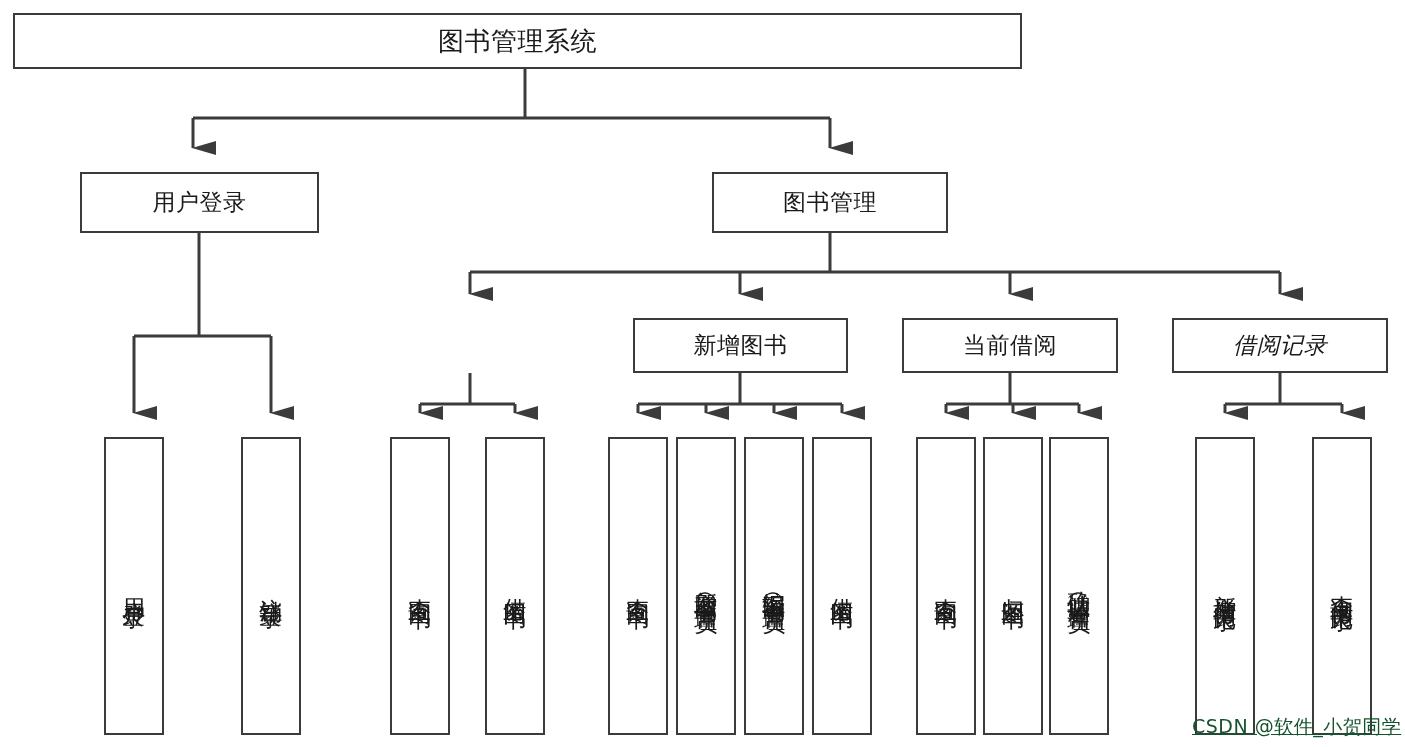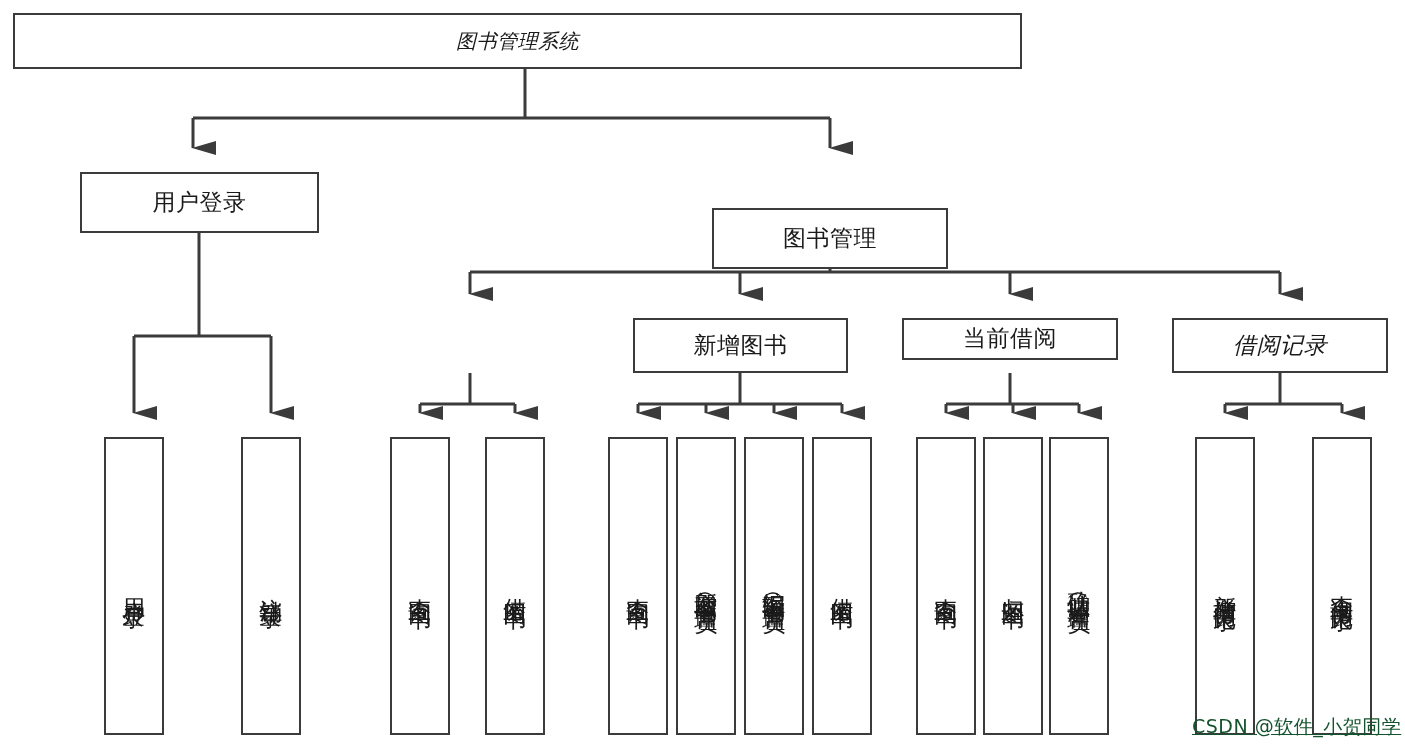--- a/index.html
+++ b/index.html
@@ -34,22 +34,21 @@
     align-items: center;
     justify-content: center;
     color: #1a1a1a;
   }
   .node.horiz {
     font-size: 23px;
     letter-spacing: 0.5px;
     line-height: 1.1;
   }
   .node.root {
-    font-size: 20px;
-    font-style: italic;
+    font-size: 26px;
   }
   .node.leaf {
     font-size: 23px;
     line-height: 1.16;
     padding: 6px 0;
   }
   .node.leaf .vtext {
     writing-mode: vertical-rl;
     text-orientation: upright;
     letter-spacing: 3px;
@@ -128,24 +127,24 @@
       <line x1="1280" y1="373" x2="1280" y2="404"></line>
       <line x1="1225" y1="404" x2="1342" y2="404"></line>
       <line x1="1225" y1="404" x2="1225" y2="413" marker-end="url(#arrow)"></line>
       <line x1="1342" y1="404" x2="1342" y2="413" marker-end="url(#arrow)"></line>
     </g>
   </svg>
 
   <div class="node root horiz" id="root-node" style="left: 13px; top: 13px; width: 1009px; height: 56px;">图书管理系统</div>
 
   <div class="node horiz" id="l2-0" style="left: 80px; top: 172px; width: 239px; height: 61px;">用户登录</div>
-  <div class="node horiz" id="l2-1" style="left: 712px; top: 172px; width: 236px; height: 61px; margin-top: 36px;">图书管理</div>
+  <div class="node horiz" id="l2-1" style="left: 712px; top: 172px; width: 236px; height: 61px;">图书管理</div>
 
   <div class="node horiz" id="l3-1" style="left: 633px; top: 318px; width: 215px; height: 55px;">新增图书</div>
-  <div class="node horiz" id="l3-2" style="left: 902px; top: 318px; width: 216px; height: 42px;">当前借阅</div>
+  <div class="node horiz" id="l3-2" style="left: 902px; top: 318px; width: 216px; height: 55px;">当前借阅</div>
   <div class="node horiz" id="l3-3" style="left: 1172px; top: 318px; width: 216px; height: 55px; font-style: italic;">借阅记录</div>
 
   <div id="leaf-layer">
       <div class="node leaf" style="left: 104px; top: 437px; width: 60px; height: 298px;">
         <span class="vtext">用户登录</span>
       </div>
       <div class="node leaf" style="left: 241px; top: 437px; width: 60px; height: 298px;">
         <span class="vtext">注销登录</span>
       </div>
       <div class="node leaf" style="left: 390px; top: 437px; width: 60px; height: 298px;">

